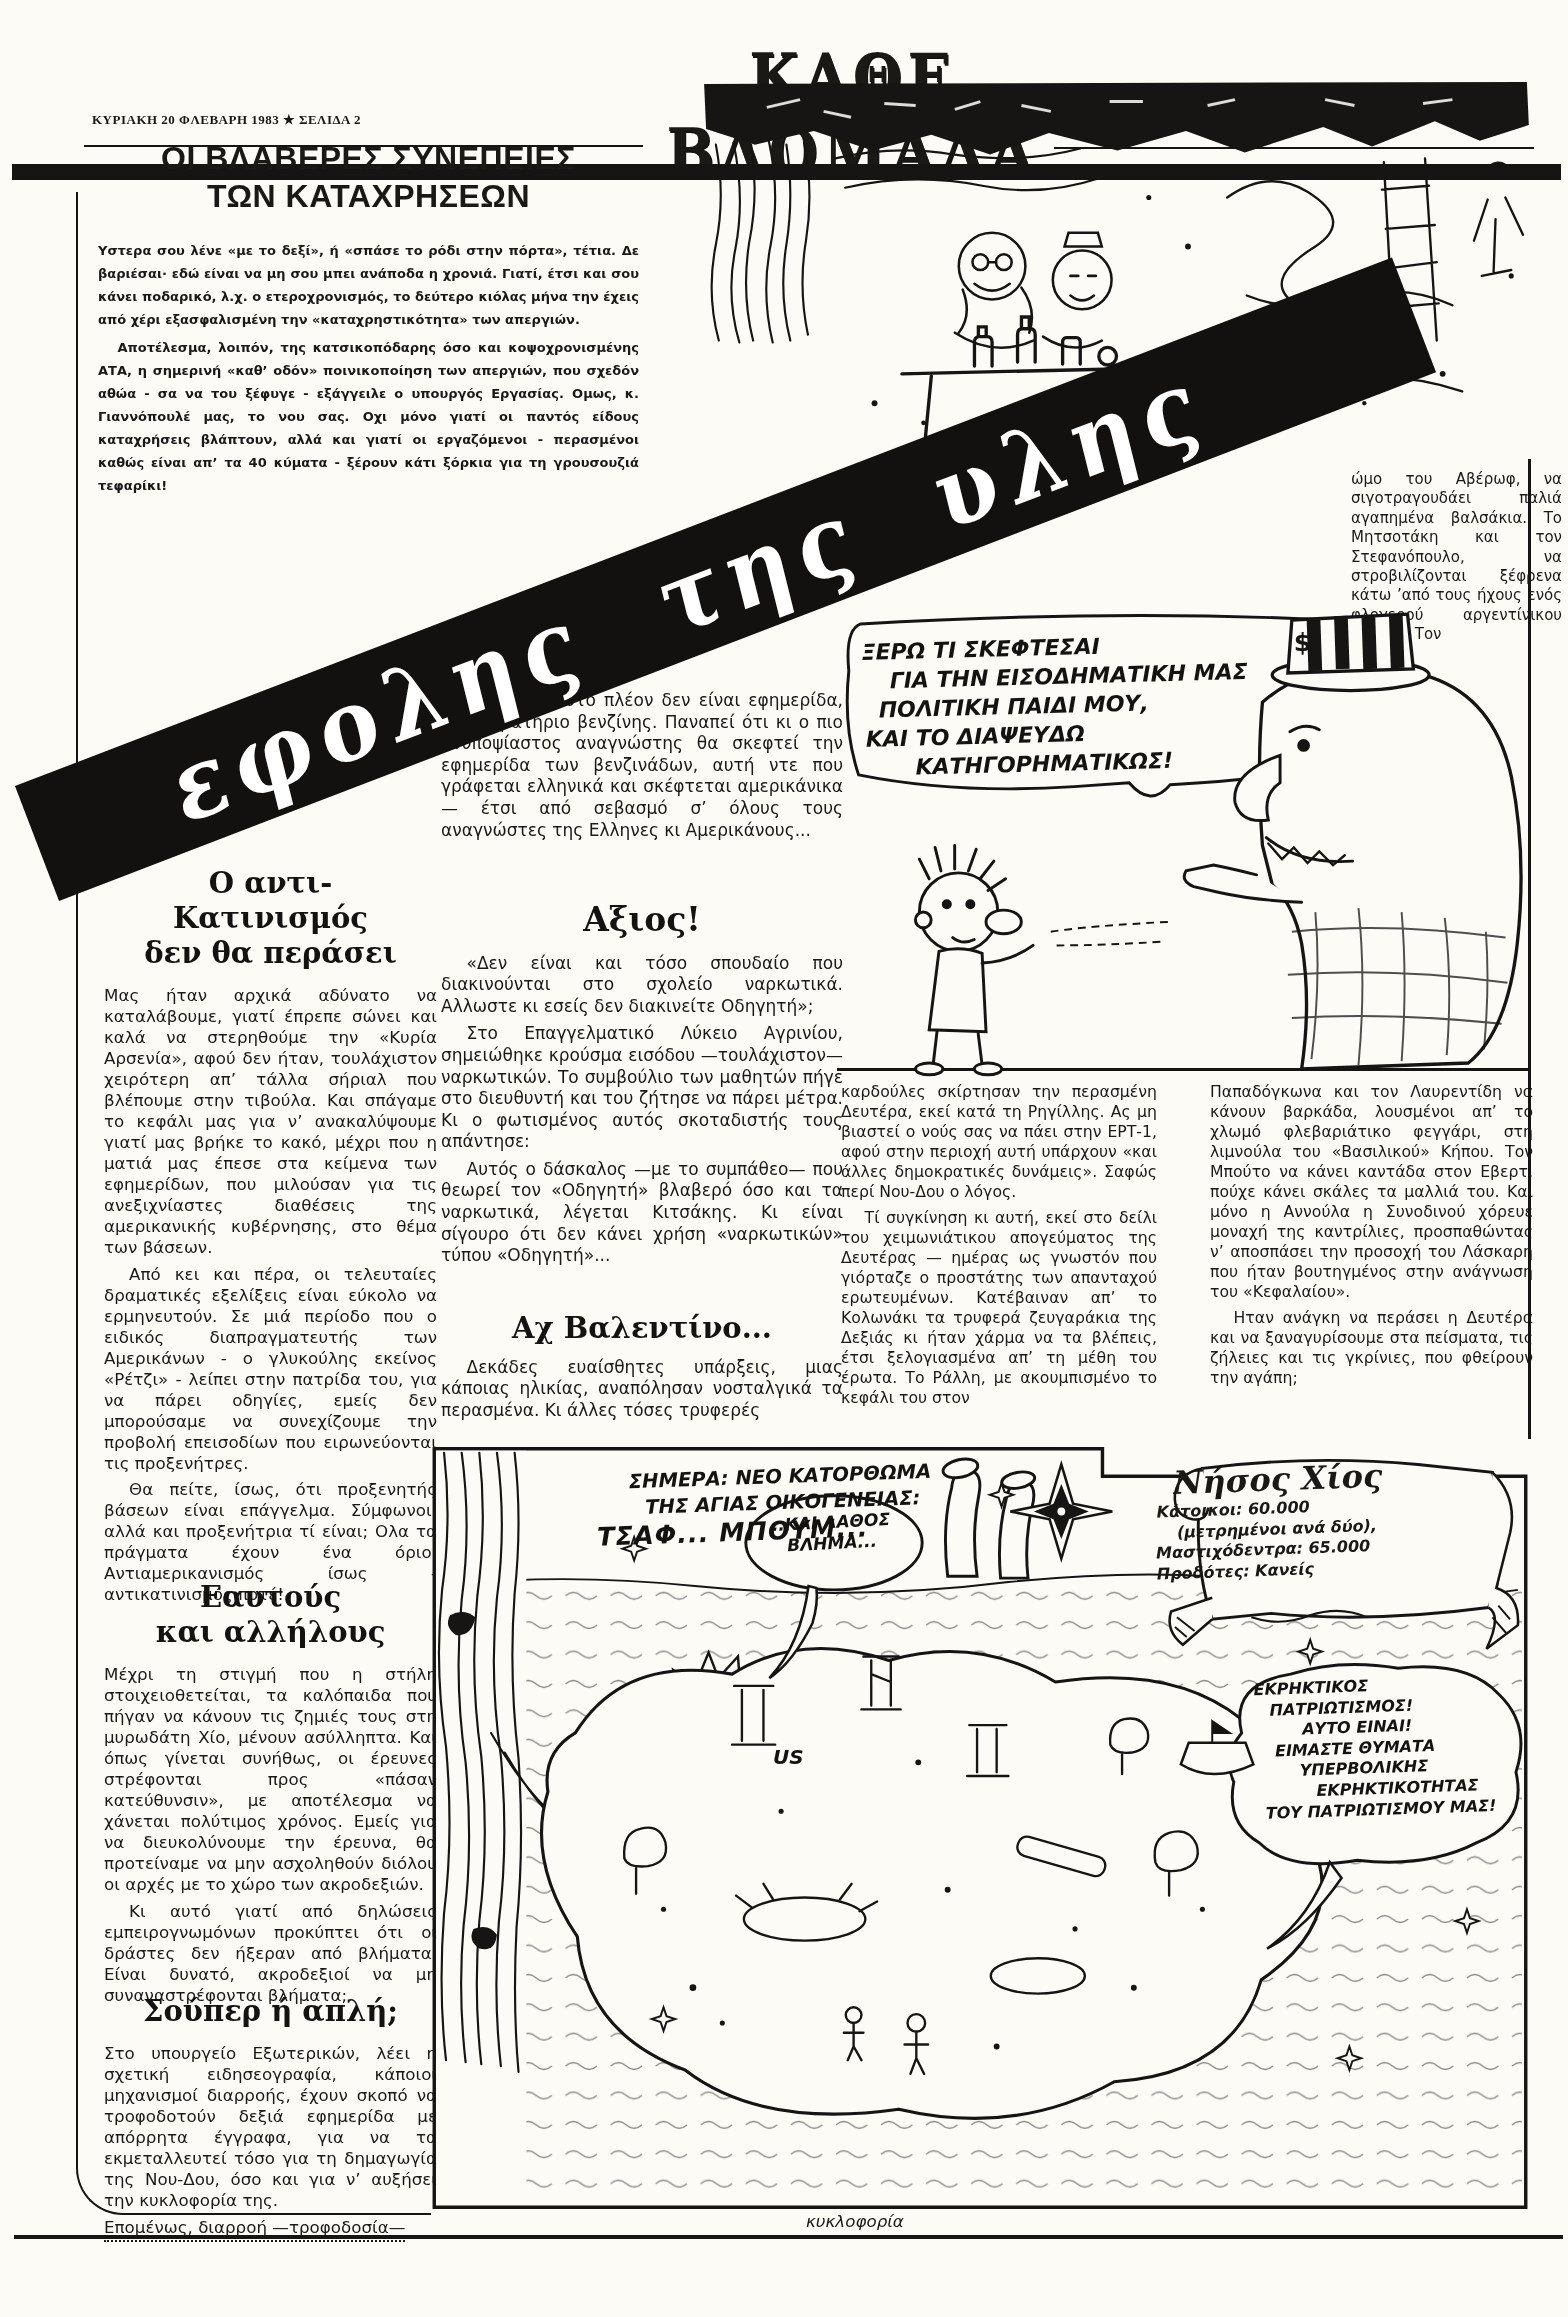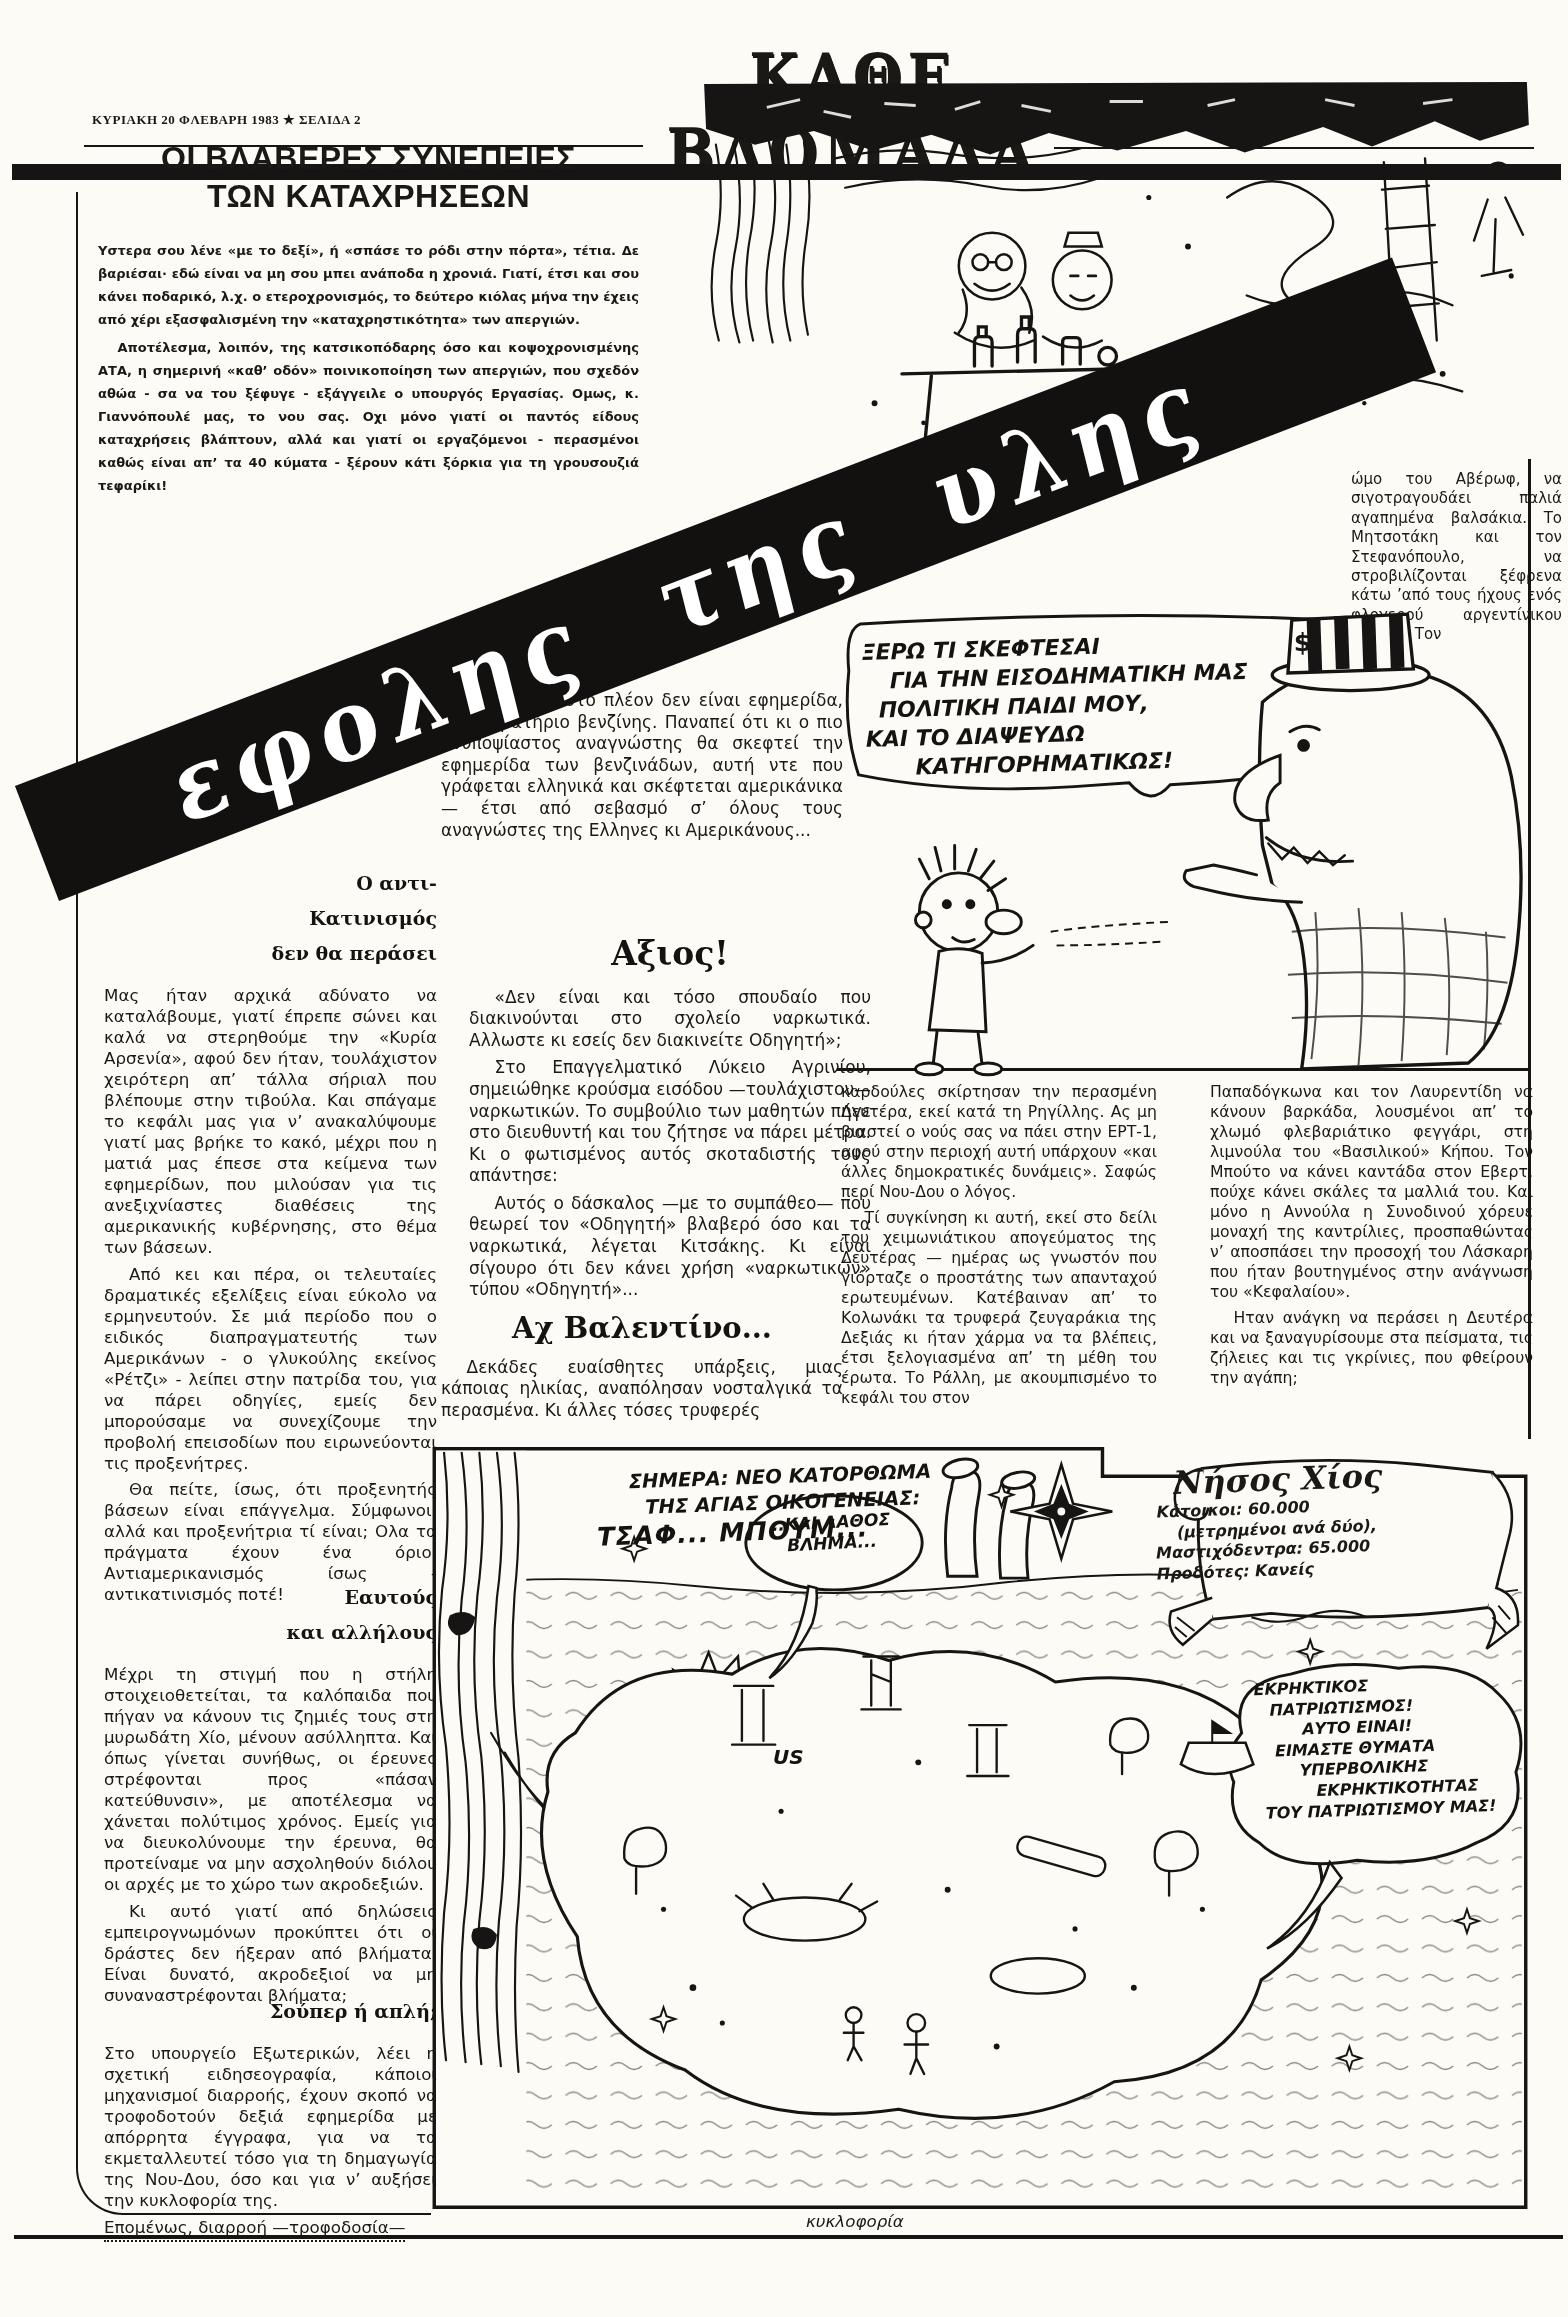--- a/index.html
+++ b/index.html
@@ -22,29 +22,29 @@
   #lead .t{font-family:"Liberation Sans",sans-serif;font-weight:bold;font-size:32px;
            line-height:38px;text-align:center;letter-spacing:0.5px;}
   #lead .b{margin-top:23.5px;font-size:13px;line-height:23px;font-weight:bold;}
   
   #banner{left:37px;top:782px;width:1475px;height:123px;background:#121110;z-index:6;
           transform:rotate(-21deg);transform-origin:0 50%;display:flex;align-items:center;}
   #banner span{padding-left:147px;color:#fff;font-family:"DejaVu Serif",serif;font-weight:bold;
           font-size:90px;letter-spacing:9.8px;word-spacing:43px;transform:skewX(-7deg) scaleY(1.08);
           white-space:nowrap;}
   
-  .colhead{font-size:19px;line-height:35px;margin-bottom:13.7px;text-align:right;}
+  .colhead{font-size:29px;line-height:35px;margin-bottom:13.7px;}
   .col17{font-size:16.7px;line-height:21px;}
   .col175{font-size:17px;line-height:21.6px;}
   .col16{font-size:15.7px;line-height:20px;}
   #col-anti{left:104px;top:866px;width:333px;}
   #col-eautous{left:104px;top:1580px;width:333px;}
   #col-souper{left:104px;top:1994px;width:333px;}
   #col-cont{left:441px;top:690px;width:402px;}
-  #col-axios{left:441px;top:934px;width:402px;margin-left:28px;}
+  #col-axios{left:441px;top:900px;width:402px;}
   #col-valentino{left:441px;top:1311px;width:402px;}
   #col-kard{left:841px;top:1082px;width:316px;}
   #col-papa{left:1210px;top:1082px;width:323px;}
   #col-snippet{left:1351px;top:470px;width:211px;font-size:15px;line-height:19.4px;}
   .dotted{border-bottom:2px dotted #1a1916;display:inline-block;padding-bottom:2px;}
   
   #frame-left{left:76px;top:192px;width:353px;height:2021px;border-left:2.9px solid #161514;
               border-bottom:2.9px solid #161514;border-bottom-left-radius:47px;}
   
   .hand{font-style:italic;font-weight:bold;color:#141311;}

